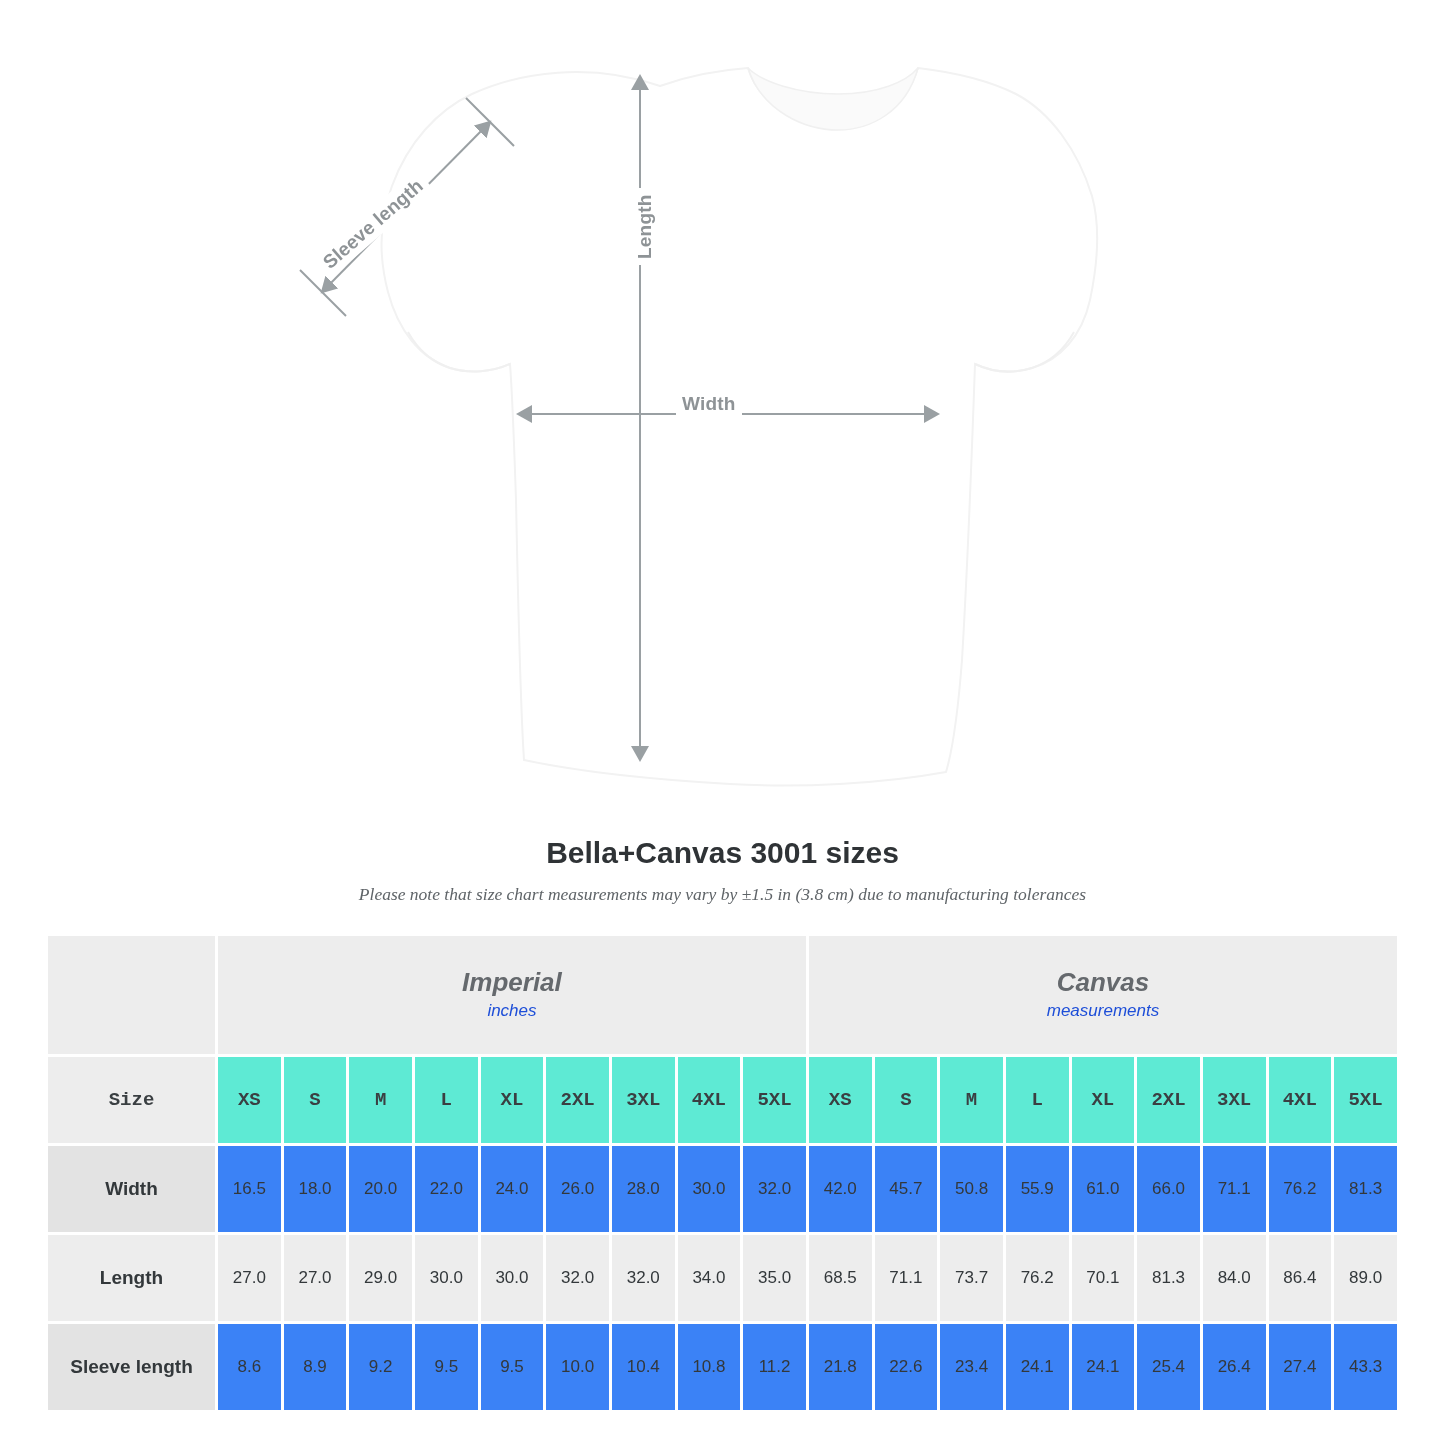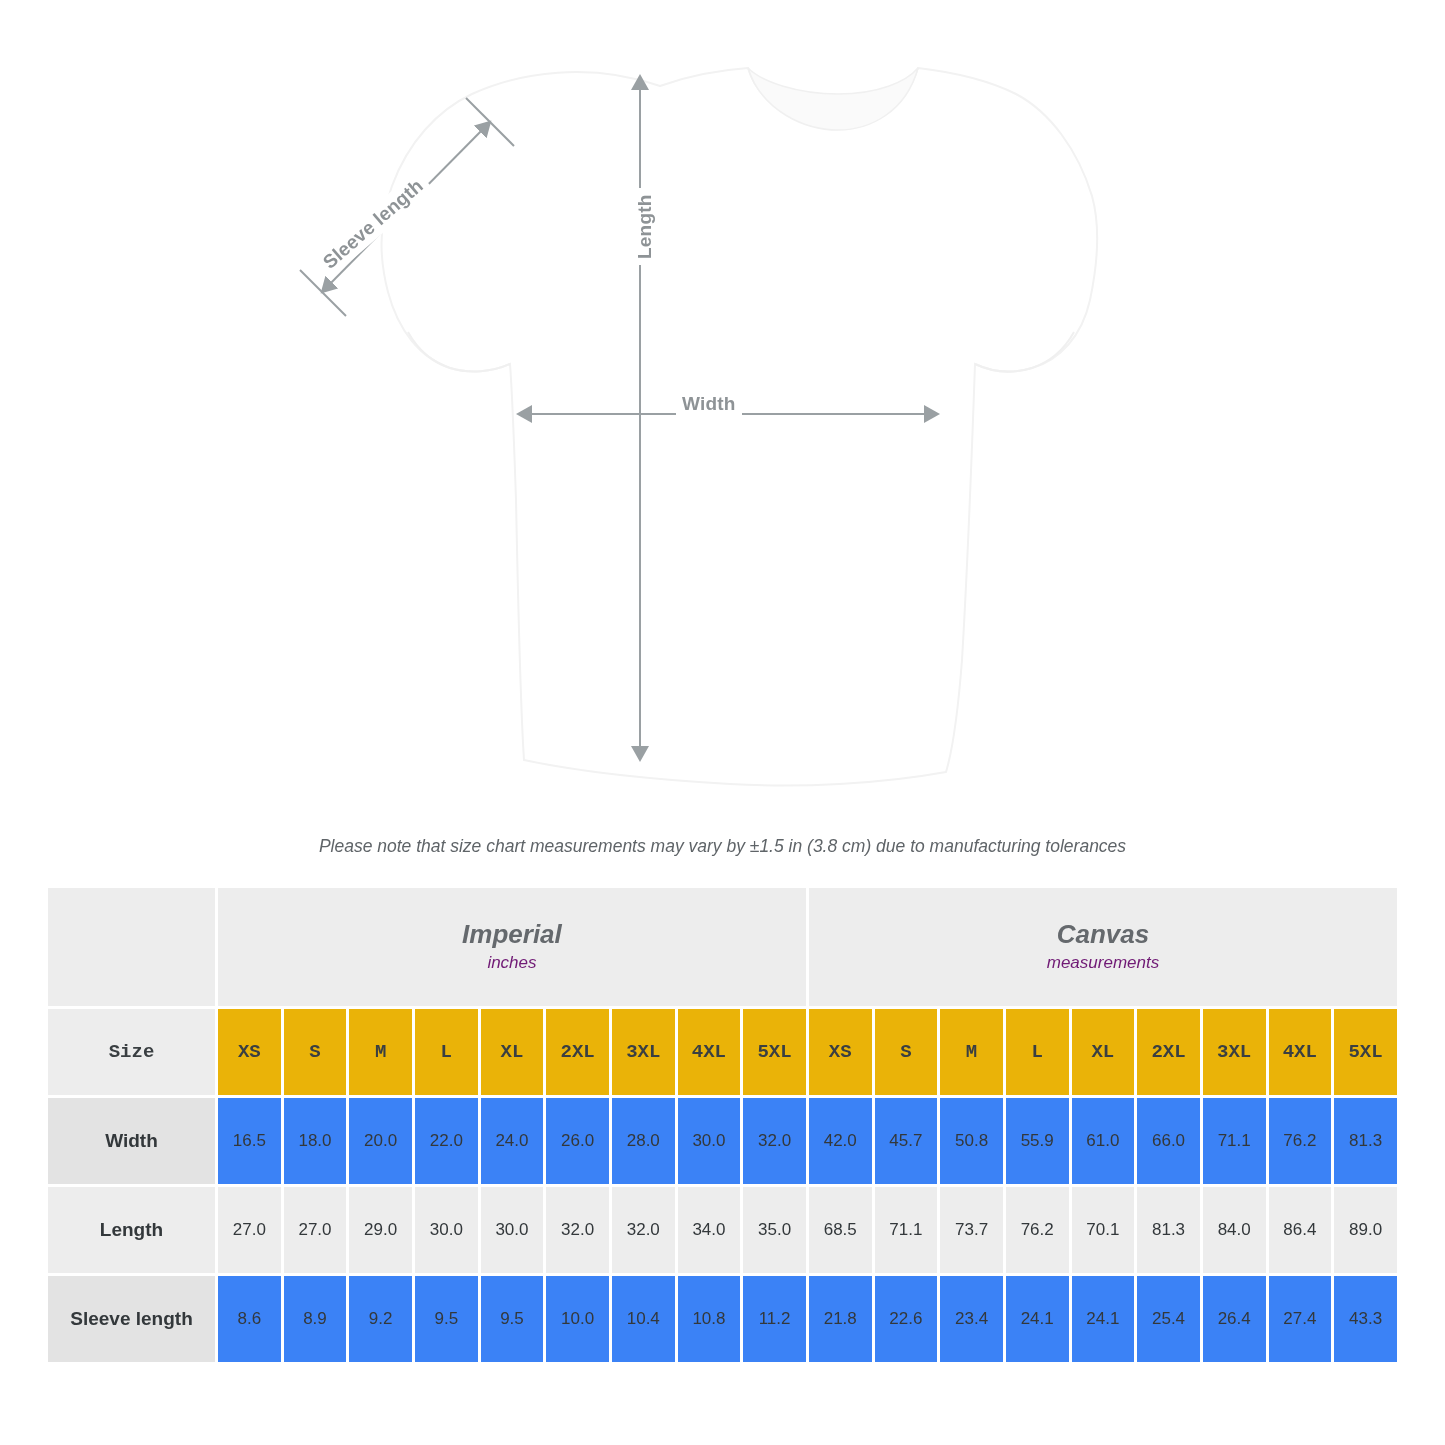--- a/index.html
+++ b/index.html
@@ -68,20 +68,21 @@
     font-size: 30px;
     font-weight: bold;
     color: #2f3336;
     margin: 0 0 14px 0;
   }
   .chart-note {
     font-size: 17.5px;
     font-style: italic;
     color: #5f6468;
     margin: 0 0 28px 0;
+    font-family: Liberation Serif, serif;
   }
 
   
   .table-wrap {
     padding: 0 45px;
     box-sizing: border-box;
     width: 1445px;
   }
   table.size-table {
     width: 100%;
@@ -104,37 +105,37 @@
   .unit-name {
     font-size: 26px;
     font-style: italic;
     font-weight: bold;
     color: #65696d;
     line-height: 1.2;
   }
   .unit-sub {
     font-size: 17px;
     font-style: italic;
-    color: #701a75;
+    color: #1d4ed8;
     line-height: 1.5;
   }
 
   .head-row td {
     height: 84px;
     font-weight: bold;
     font-size: 19px;
     color: #3a3f42;
     background: #ffffff;
     font-family: Liberation Mono, monospace;
   }
   .head-row td.row-head {
     background: #ededed;
   }
   .head-row td.sizecol {
-    background: #eab308;
+    background: #5eead4;
   }
 
   .data-row td {
     height: 84px;
     color: #33383b;
     background: #ffffff;
   }
   .data-row td.row-head {
     font-weight: bold;
     font-size: 19px;
@@ -201,20 +202,21 @@
     <line x1="466" y1="98" x2="514" y2="146" stroke="#9aa0a3" stroke-width="2"></line>
     <line x1="300" y1="270" x2="346" y2="316" stroke="#9aa0a3" stroke-width="2"></line>
   </svg>
 
   <div class="dim-label width-label">Width</div>
   <div class="dim-label length-label">Length</div>
   <div class="dim-label sleeve-label">Sleeve length</div>
 </div>
 
 <div class="title-block">
+  <h1 class="chart-title">Bella+Canvas 3001 sizes</h1>
   <p class="chart-note">Please note that size chart measurements may vary by ±1.5 in (3.8 cm) due to manufacturing tolerances</p>
 </div>
 
 <div class="table-wrap">
   <table class="size-table">
     <colgroup>
       <col class="label-col">
       <col span="18">
     </colgroup>
     <tbody>

